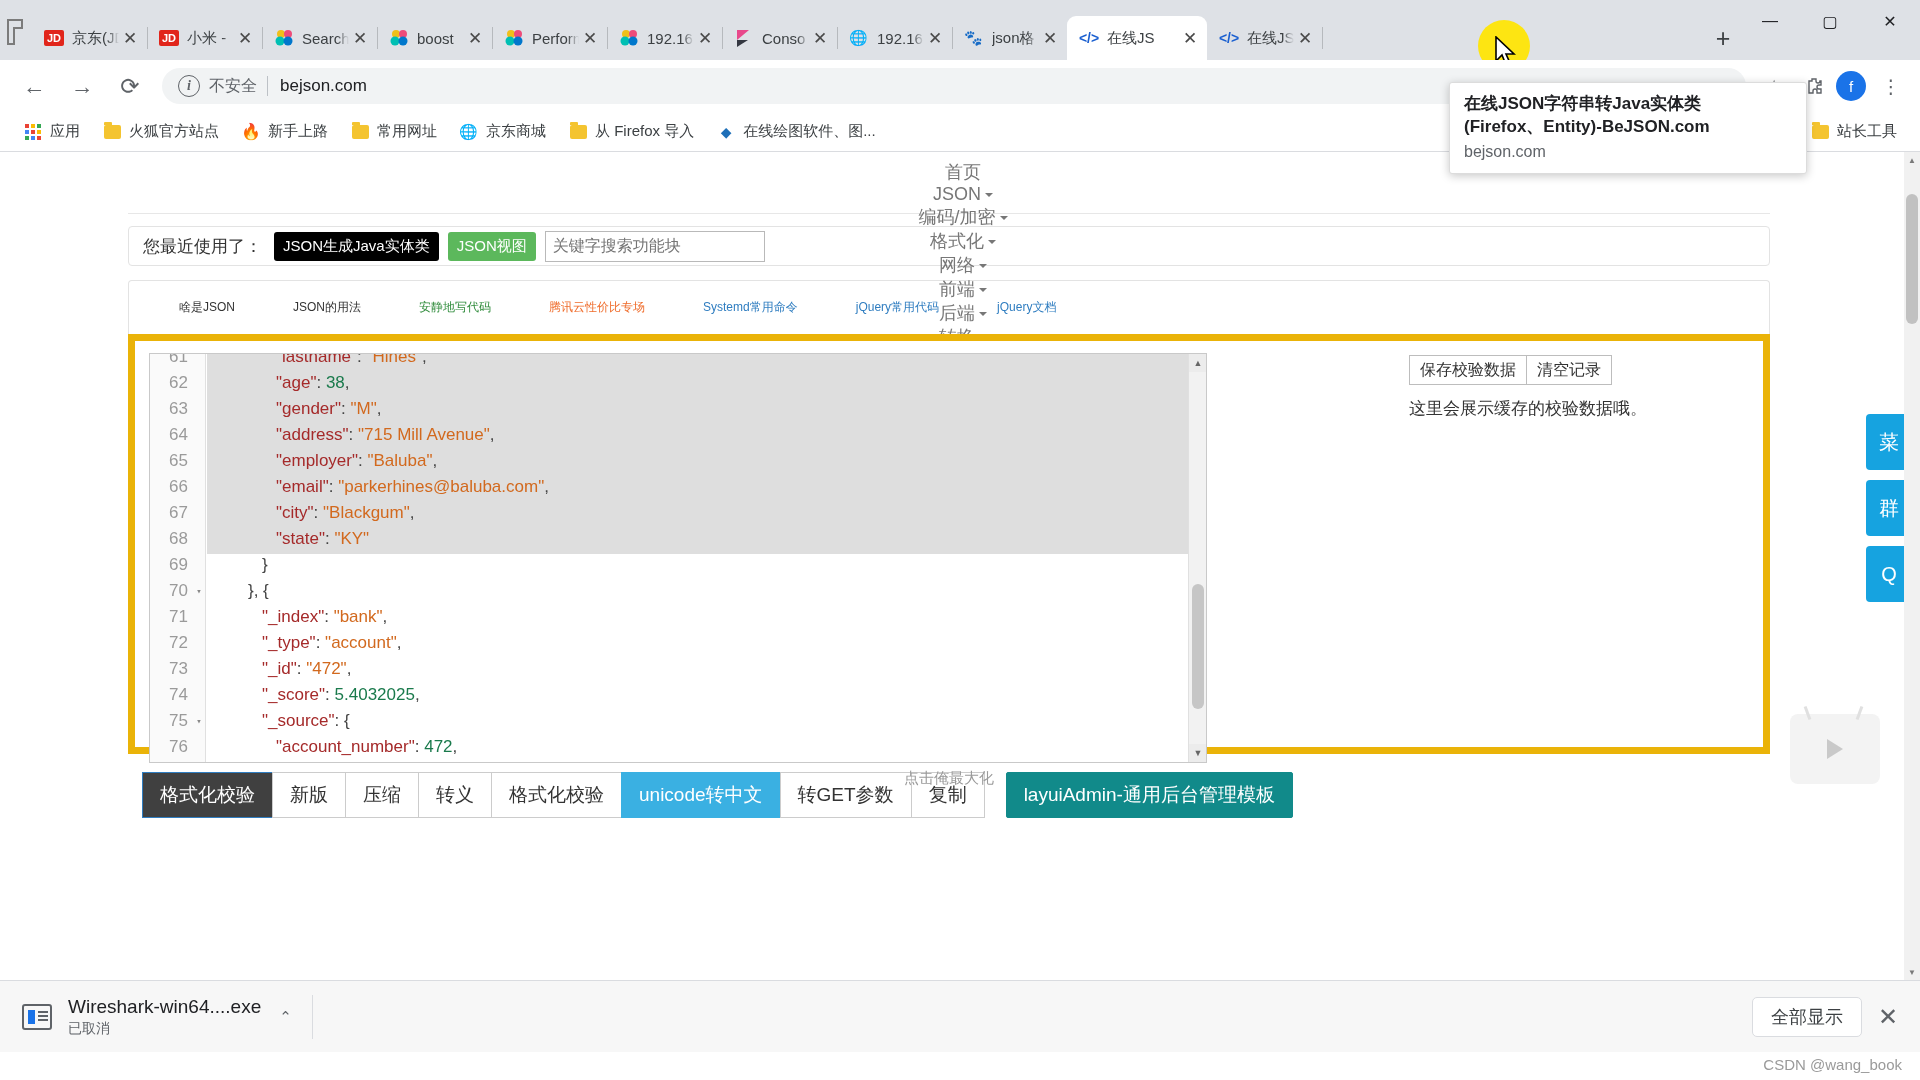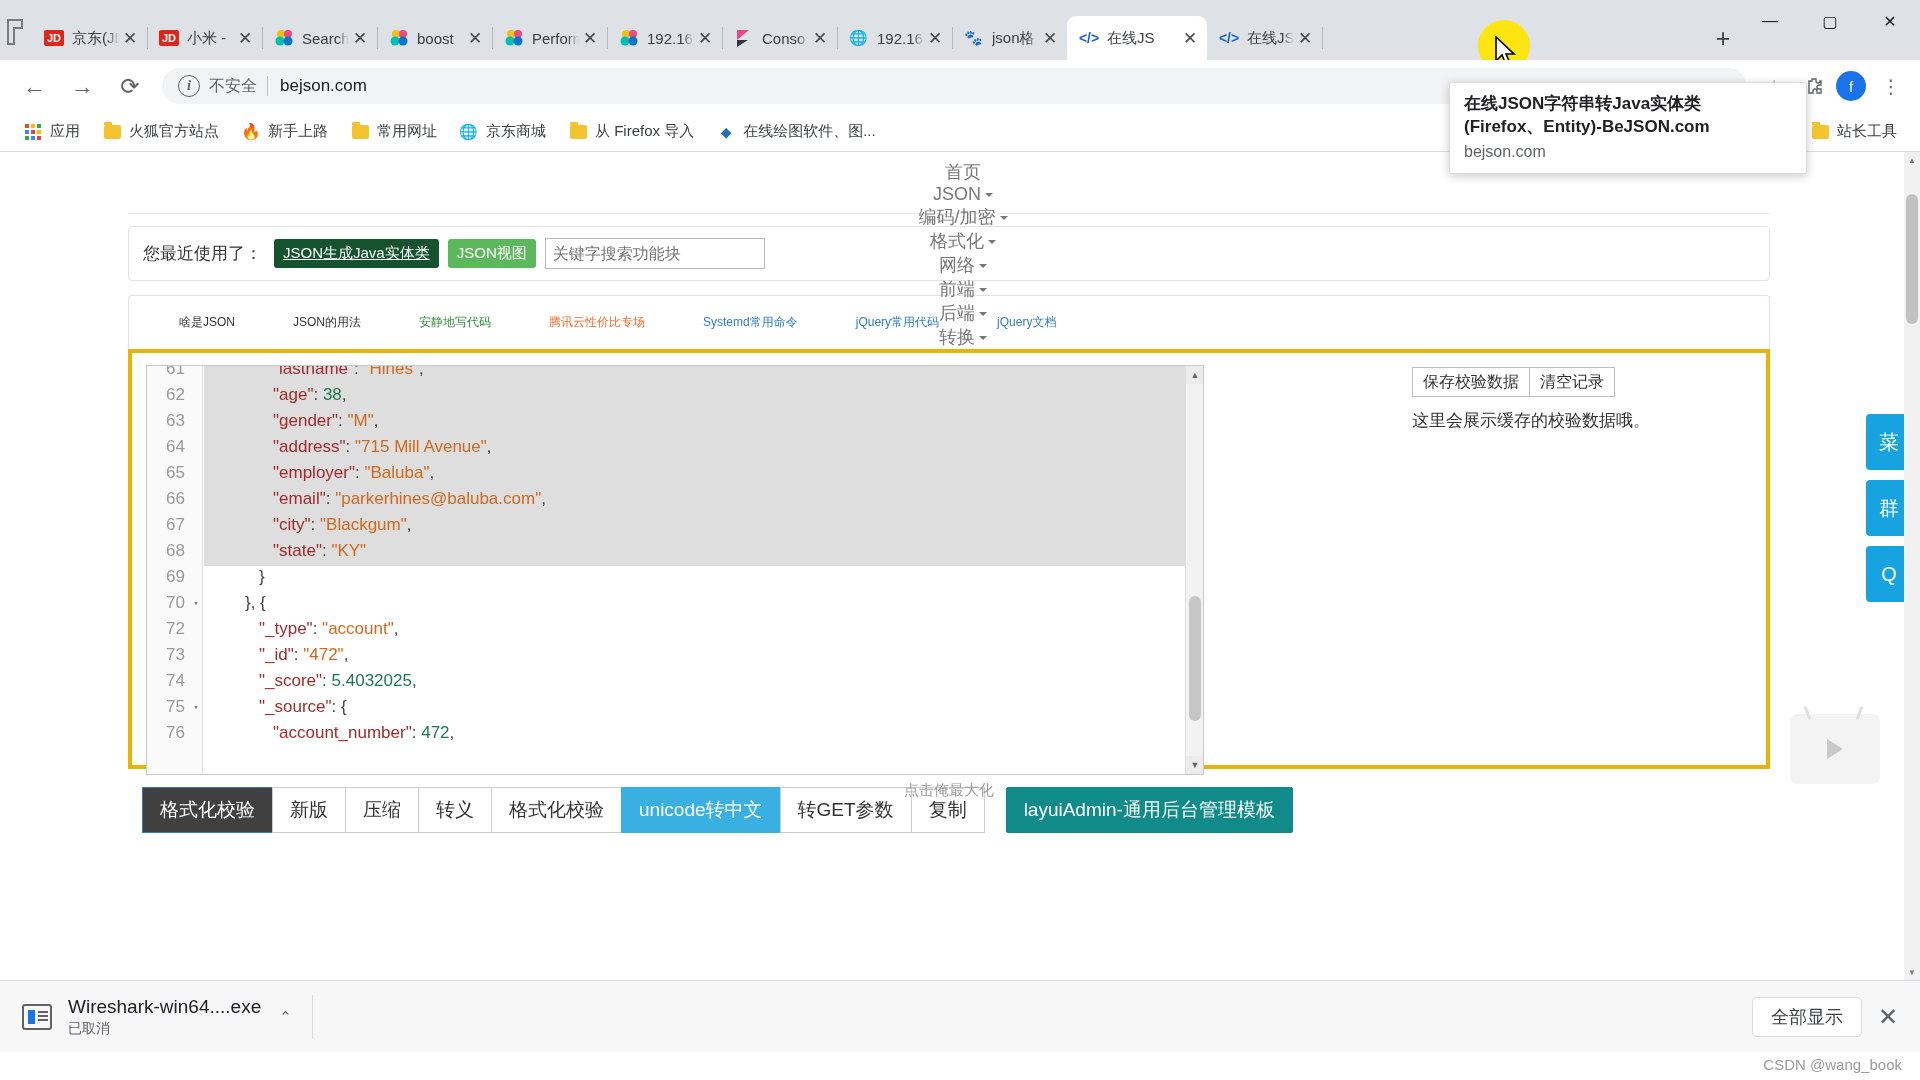--- a/index.html
+++ b/index.html
@@ -165,45 +165,45 @@
   .nav-item {
     font-size: 18px; color: #777; padding: 0 17px; white-space: nowrap;
   }
   .nav-item .caret {
     display: inline-block; margin-left: 4px;
     border-left: 4px solid transparent; border-right: 4px solid transparent;
     border-top: 4px solid #777; vertical-align: middle;
   }
 
   .recent-row {
-    margin-top: 12px; height: 55px; border: 1px solid #e3e3e3; border-radius: 4px;
+    margin-top: 12px; height: 40px; border: 1px solid #e3e3e3; border-radius: 4px;
     background: #fff; display: flex; align-items: center; padding: 0 14px;
   }
   .recent-label { font-size: 17px; color: #333; margin-right: 12px; }
   .pill {
     height: 29px; padding: 0 9px; border-radius: 3px; color: #fff;
     font-size: 15px; display: flex; align-items: center; margin-right: 9px;
   }
-  .pill.dark { background: #14532d; text-decoration: underline; }
+  .pill.dark { background: #000000; }
   .pill.light { background: #5cb85c; }
   .kw-input {
     height: 31px; width: 220px; border: 1px solid #b9b9b9; background: #fff;
     font-size: 16px; color: #555; padding: 0 7px; outline: none;
     font-family: "Liberation Sans", sans-serif;
   }
 
   .link-row {
     margin-top: 14px; height: 54px; border: 1px solid #e3e3e3; border-radius: 4px 4px 0 0;
     border-bottom: none; background: #fff;
     display: flex; align-items: center; padding: 0 18px;
   }
   .lnk { font-size: 12px; margin-right: 26px; white-space: nowrap; margin-left: 32px; }
 
   .editor-panel {
-    border: 4px solid #eab308; background: #fff; padding: 12px 14px 6px 14px;
+    border: 7px solid #eab308; background: #fff; padding: 12px 14px 6px 14px;
     position: relative; height: 420px;
   }
   .editor-box {
     position: relative;
     width: 1058px; height: 410px;
     border: 1px solid #c9c9c9; background: #fff; overflow: hidden;
   }
   .gutter {
     position: absolute; left: 0; top: 0; width: 56px; height: 100%;
     background: #fafafa; border-right: 1px solid #e0e0e0;
@@ -667,20 +667,25 @@
                 <span class="ln">69</span>
                 <span class="fold"></span>
                 <span class="txt" style="padding-left:56px"><span class="p">}</span></span>
               </div>
               <div class="cl">
                 <span class="ln">70</span>
                 <span class="fold">▾</span>
                 <span class="txt" style="padding-left:42px"><span class="p">}, {</span></span>
               </div>
               <div class="cl">
+                <span class="ln">71</span>
+                <span class="fold"></span>
+                <span class="txt" style="padding-left:56px"><span class="k">"_index"</span><span class="p">: </span><span class="s">"bank"</span><span class="p">,</span></span>
+              </div>
+              <div class="cl">
                 <span class="ln">72</span>
                 <span class="fold"></span>
                 <span class="txt" style="padding-left:56px"><span class="k">"_type"</span><span class="p">: </span><span class="s">"account"</span><span class="p">,</span></span>
               </div>
               <div class="cl">
                 <span class="ln">73</span>
                 <span class="fold"></span>
                 <span class="txt" style="padding-left:56px"><span class="k">"_id"</span><span class="p">: </span><span class="s">"472"</span><span class="p">,</span></span>
               </div>
               <div class="cl">

